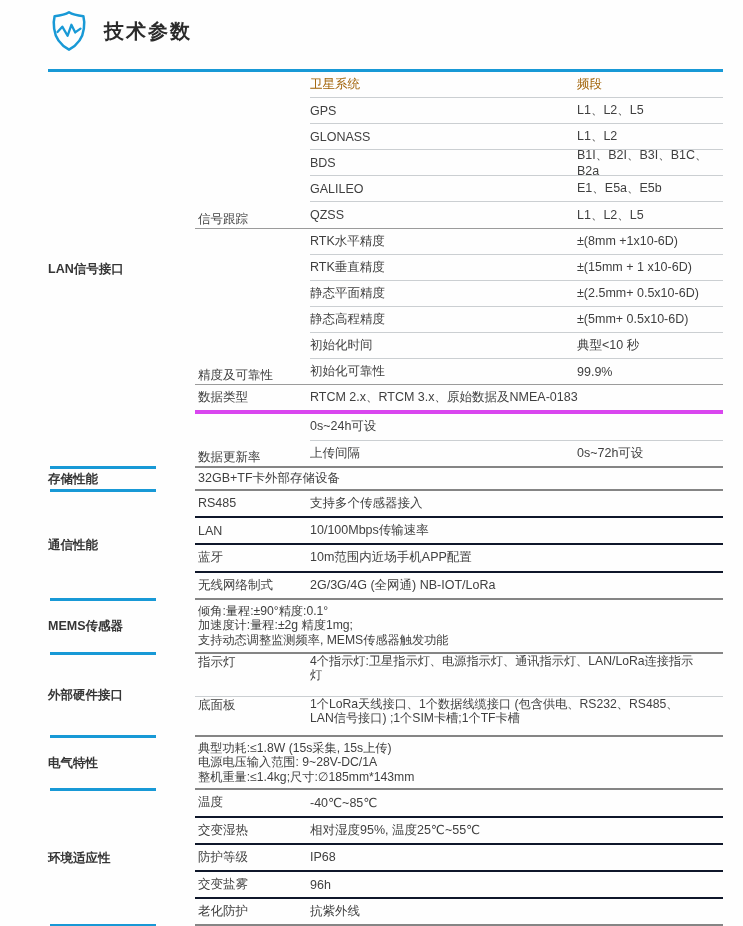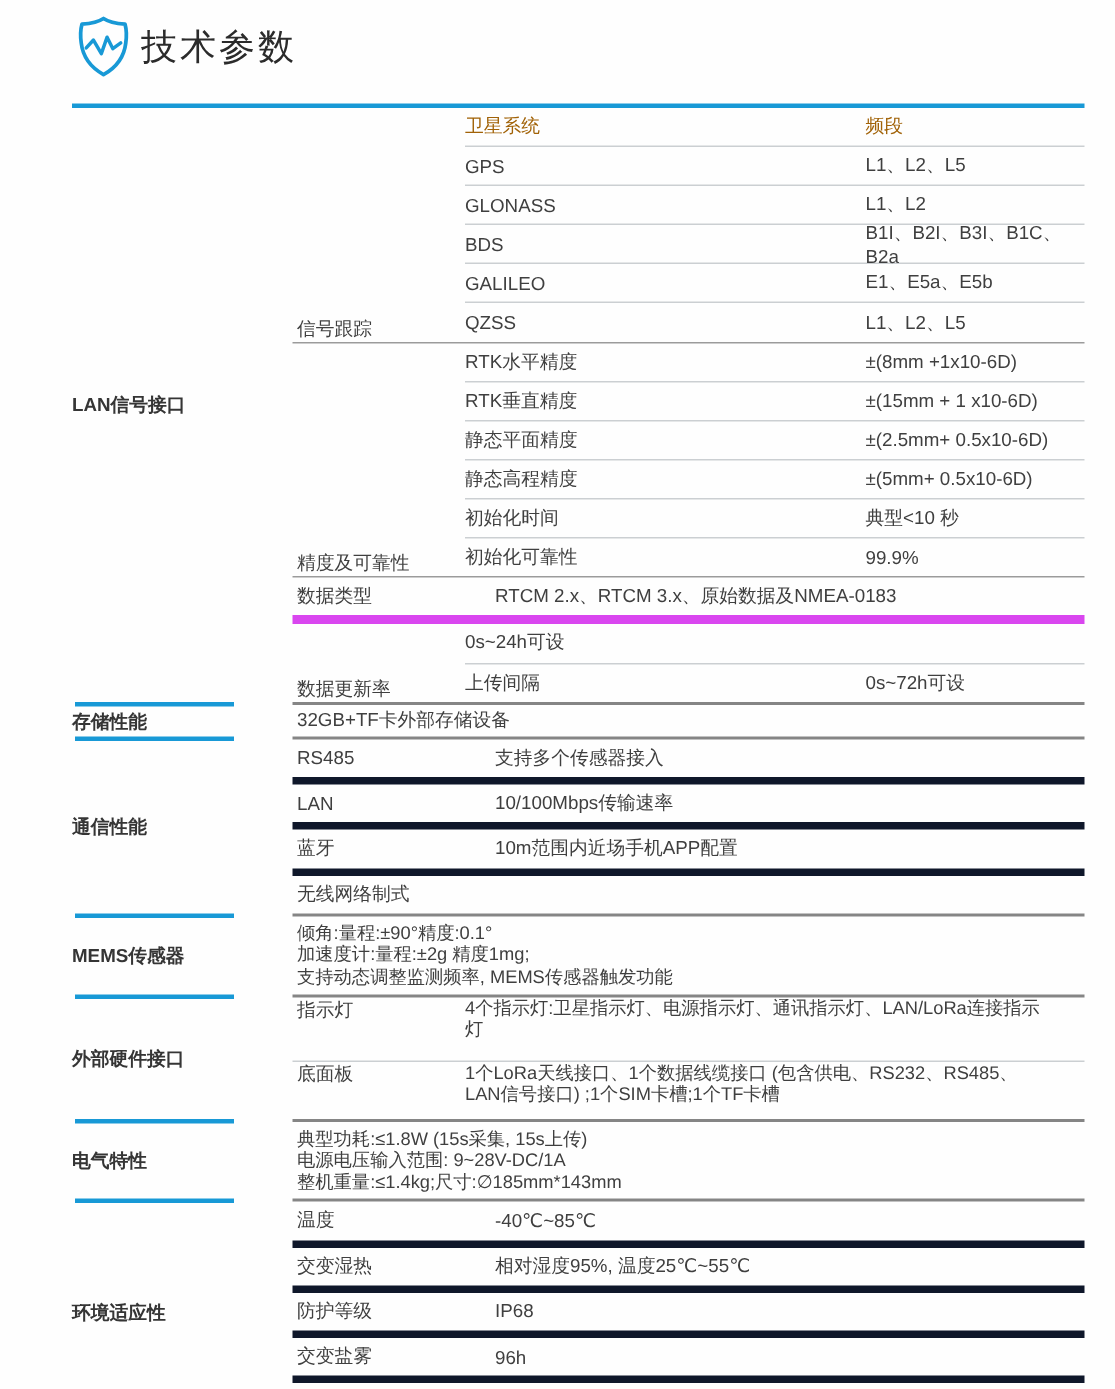--- a/index.html
+++ b/index.html
@@ -8,21 +8,21 @@
     background:#fefefe;
     font-family:"Liberation Sans","DejaVu Sans",sans-serif;
     color:#3f3f3f;
     -webkit-font-smoothing:antialiased;
   }
   .page{position:relative;width:743px;height:926px;overflow:hidden;background:#fefefe;}
 
   
   .hdr{position:absolute;left:46px;top:8px;display:flex;align-items:center;}
   .hdr .icon{width:46px;height:46px;flex:0 0 auto;}
-  .hdr .title{font-size:24px;font-weight:400;color:#2b2b2b;letter-spacing:2px;margin-left:2px;}
+  .hdr .title{font-size:20px;font-weight:700;color:#2b2b2b;letter-spacing:2px;margin-left:12px;}
 
   
   .spec-table{
     position:absolute;left:48px;top:69px;width:675px;
     border-top:3px solid #1899d6;
     font-size:12.5px;color:#3f3f3f;
   }
   .sec{display:flex;align-items:stretch;}
   .sec-cat{
     width:147px;box-sizing:border-box;position:relative;
@@ -40,24 +40,24 @@
   .sub{display:flex;align-items:stretch;border-bottom:1px solid #9b9b9b;}
   .sub-label{width:115px;box-sizing:border-box;padding-left:3px;display:flex;align-items:flex-end;}
   .sub-rows{flex:1;min-width:0;}
   .srow{display:flex;align-items:center;height:25.1px;border-bottom:1px solid #cbcfd2;}
   .srow:last-child{border-bottom:none;justify-content:space-between;}
   .srow .c1{width:267px;box-sizing:border-box;}
   .srow .c2{flex:1;}
   .bold{font-weight:400;color:#a16207;}
 
   
-  .row{display:flex;align-items:center;height:25.3px;border-bottom:5px solid #0f172a;}
+  .row{display:flex;align-items:center;height:25.3px;border-bottom:2px solid #0f172a;}
   .row .n{width:115px;box-sizing:border-box;padding-left:3px;flex:0 0 auto;}
-  .row .v{flex:1;min-width:0;margin-left:20px;}
-  .line-bottom{border-bottom:6px solid #d946ef;}
+  .row .v{flex:1;min-width:0;}
+  .line-bottom{border-bottom:4px solid #d946ef;}
 
   .row-storage{height:21px;border-bottom:none;padding-left:3px;}
 
   
   .textblock{padding:4px 0 4px 3px;font-size:12.2px;line-height:14.6px;border-bottom:none;}
 
   
   .mrow{display:flex;border-bottom:1px solid #cbcfd2;}
   .mrow:last-child{border-bottom:none;}
   .mrow .n{width:115px;box-sizing:border-box;padding-left:3px;flex:0 0 auto;}
@@ -199,20 +199,21 @@
         <div class="row">
           <div class="n">LAN</div>
           <div class="v">10/100Mbps传输速率</div>
         </div>
         <div class="row">
           <div class="n">蓝牙</div>
           <div class="v">10m范围内近场手机APP配置</div>
         </div>
         <div class="row">
           <div class="n">无线网络制式</div>
+          <div class="v">2G/3G/4G (全网通) NB-IOT/LoRa</div>
         </div>
       </div>
     </div>
 
     <div class="sec">
       <div class="sec-cat">
         <span>MEMS传感器</span>
       </div>
       <div class="sec-body">
         <div class="textblock">

